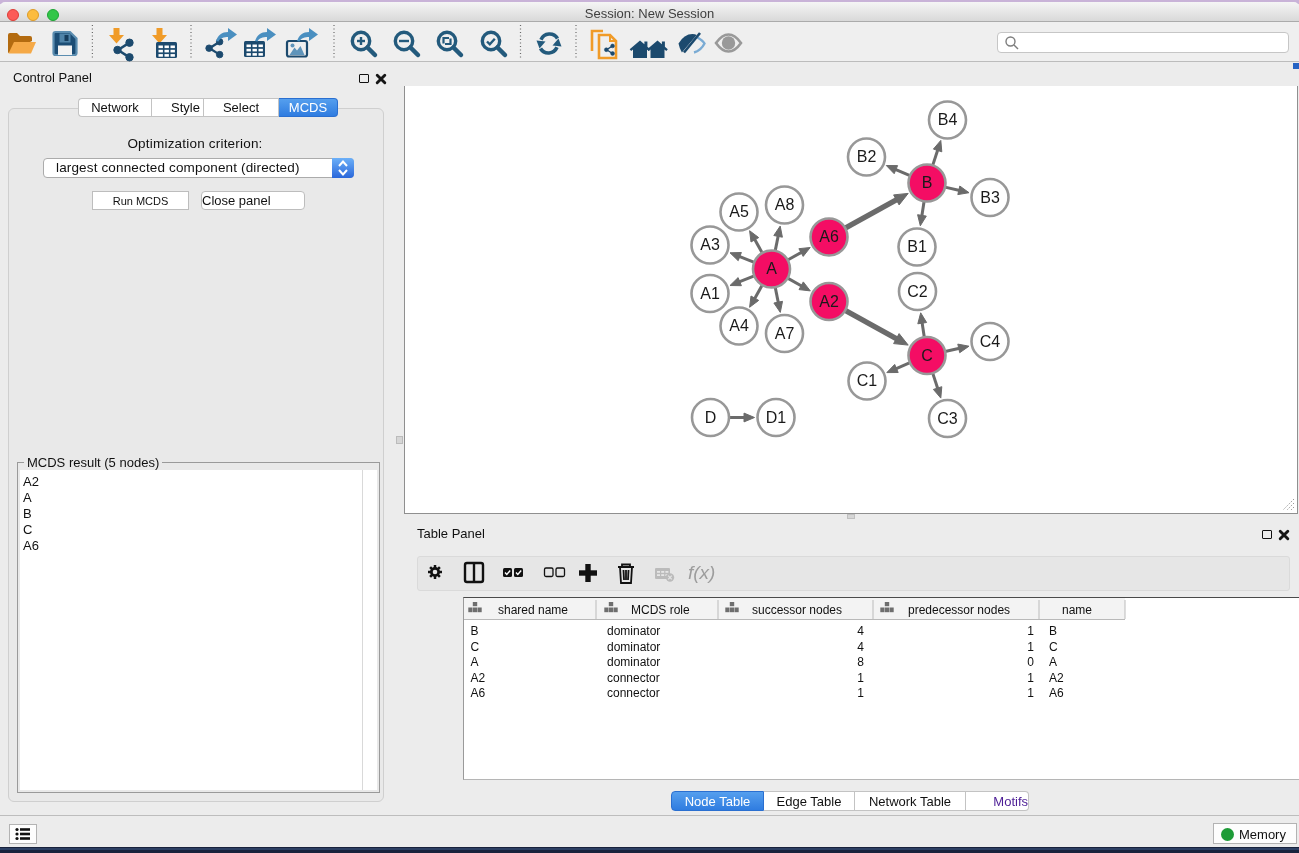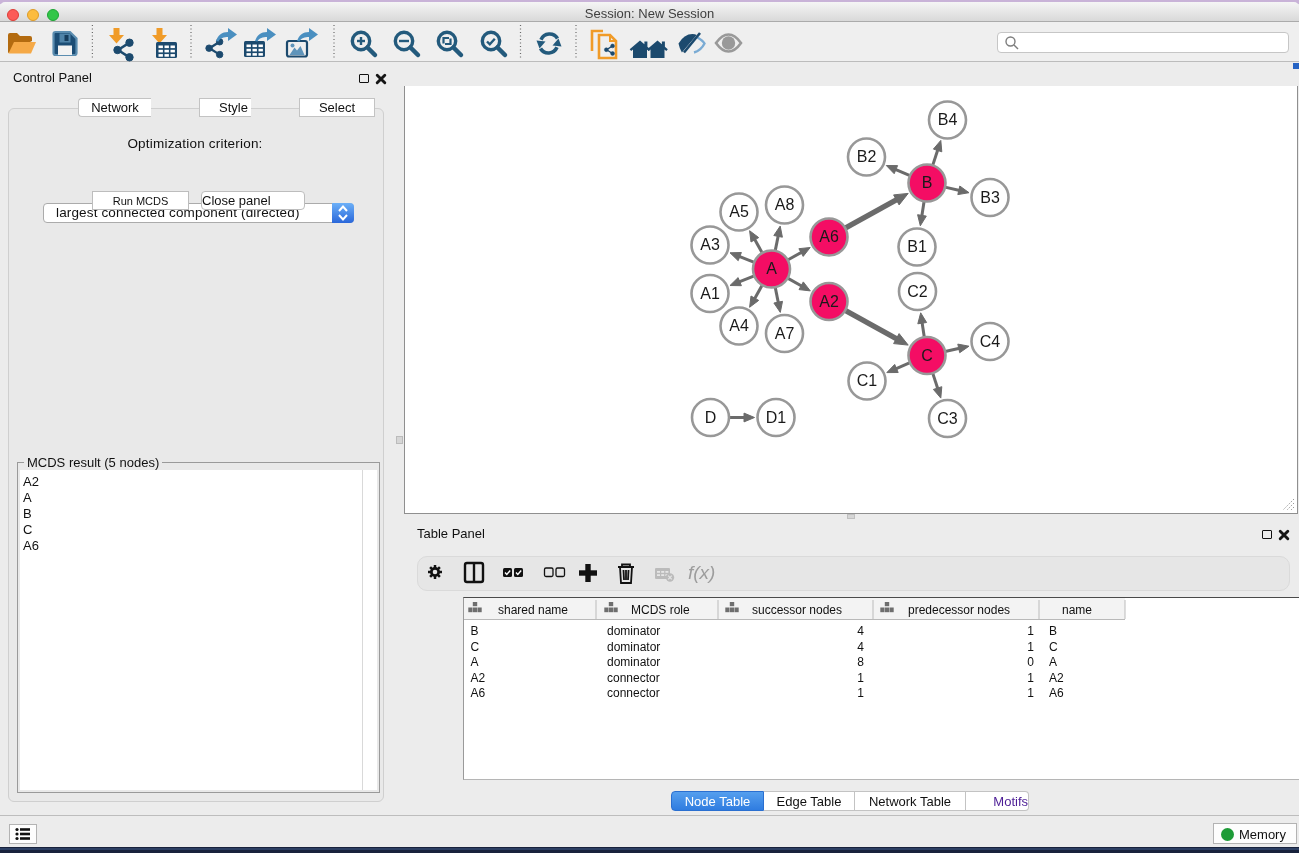--- a/index.html
+++ b/index.html
@@ -176,29 +176,29 @@
 
 <div class="abs" style="left:0;top:63px;width:390px;height:752px;background:#ececec;">
   <div class="abs" style="left:13px;top:7px;font-size:13px;color:#111;">Control Panel</div>
   <div class="abs" style="left:359px;top:11px;width:10px;height:9px;border:1.5px solid #111;border-radius:1px;"></div>
   <svg class="abs" style="left:375px;top:10px;" width="12" height="12" viewBox="0 0 12 12">
       <path d="M2.2 2.2 L9.8 9.8 M9.8 2.2 L2.2 9.8" stroke="#151515" stroke-width="2.9" stroke-linecap="round"></path>
     </svg>
 
   <div class="abs" style="left:8px;top:45px;width:376px;height:694px;background:#e9e9e9;border:1px solid #cfcfcf;border-radius:6px;"></div>
 
-  <div class="abs" style="left:78px;top:34.5px;height:19px;display:flex;font-size:13px;gap:48px;">
+  <div class="abs" style="left:78px;top:34.5px;height:19px;display:flex;font-size:13px;">
     <div style="width:73px;background:#fff;border:1px solid #c3c3c3;border-right:none;border-radius:4px 0 0 4px;text-align:center;line-height:18px;color:#111;">Network</div>
     <div style="width:52px;background:#fff;border:1px solid #c3c3c3;border-right:none;text-align:center;line-height:18px;color:#111;padding-left:16px;">Style</div>
     <div style="width:76px;background:#fff;border:1px solid #c3c3c3;text-align:center;line-height:18px;color:#111;">Select</div>
     <div style="width:59px;background:linear-gradient(#559fee,#2f7ce0);border:1px solid #2a6fd0;border-left:none;border-radius:0 4px 4px 0;text-align:center;line-height:18px;color:#fff;">MCDS</div>
   </div>
 
   <div class="abs" style="left:0;top:73px;width:390px;text-align:center;font-size:13.5px;letter-spacing:0.2px;color:#111;">Optimization criterion:</div>
-  <div class="abs" style="left:43px;top:95px;width:311px;height:20px;background:#fff;border:1px solid #ababab;border-radius:4px;font-size:13.5px;letter-spacing:0.15px;color:#111;line-height:18px;padding-left:12px;margin-top:45px;">largest connected component (directed)
+  <div class="abs" style="left:43px;top:95px;width:311px;height:20px;background:#fff;border:1px solid #ababab;border-radius:4px;font-size:13.5px;letter-spacing:0.15px;color:#111;line-height:18px;padding-left:12px;">largest connected component (directed)
     <div class="abs" style="right:-1px;top:-1px;width:22px;height:20px;background:linear-gradient(#6cb0f8,#2a67da);border-radius:0 4px 4px 0;">
       <svg width="22" height="20" viewBox="0 0 22 20">
           <path d="M7 8 L11 3.5 L15 8" fill="none" stroke="#fff" stroke-width="2"></path>
           <path d="M7 12 L11 16.5 L15 12" fill="none" stroke="#fff" stroke-width="2"></path>
         </svg>
     </div>
   </div>
   <div class="abs" style="left:92px;top:128px;width:97px;height:19px;background:#fff;border:1px solid #bdbdbd;border-radius:0;text-align:center;font-size:11px;line-height:18px;color:#111;">Run MCDS</div>
   <div class="abs" style="left:201px;top:128px;width:104px;height:19px;background:#fff;border:1px solid #bdbdbd;border-radius:4px;text-align:left;font-size:13px;line-height:18px;color:#111;">Close panel</div>
 
@@ -314,21 +314,21 @@
 
 <div class="abs" style="left:847px;top:514px;width:8px;height:5px;background:#d6d6d6;border:1px solid #c0c0c0;"></div>
 
 <div id="tablepanel" class="abs" style="left:403px;top:522px;width:896px;height:293px;background:#ececec;">
   <div class="abs" style="left:14px;top:4px;font-size:13px;color:#111;">Table Panel</div>
   <div class="abs" style="left:859px;top:8px;width:10px;height:9px;border:1.5px solid #111;border-radius:1px;"></div>
   <svg class="abs" style="left:875px;top:7px;" width="12" height="12" viewBox="0 0 12 12">
       <path d="M2.2 2.2 L9.8 9.8 M9.8 2.2 L2.2 9.8" stroke="#151515" stroke-width="2.9" stroke-linecap="round"></path>
     </svg>
 
-  <div class="abs" style="left:14px;top:34px;width:873px;height:35px;background:#e6e6e6;border:1px solid #dadada;border-radius:10px;">
+  <div class="abs" style="left:14px;top:34px;width:873px;height:35px;background:#e6e6e6;border:1px solid #dadada;border-radius:3px;">
     <svg width="873" height="33" viewBox="0 0 873 33">
 
       <g transform="translate(17,15)" fill="#111">
           <circle r="5"></circle>
           <g stroke="#111" stroke-width="2.5">
             <line x1="0" y1="-7" x2="0" y2="7"></line>
             <line x1="-7" y1="0" x2="7" y2="0"></line>
             <line x1="-4.9" y1="-4.9" x2="4.9" y2="4.9"></line>
             <line x1="-4.9" y1="4.9" x2="4.9" y2="-4.9"></line>
           </g>

